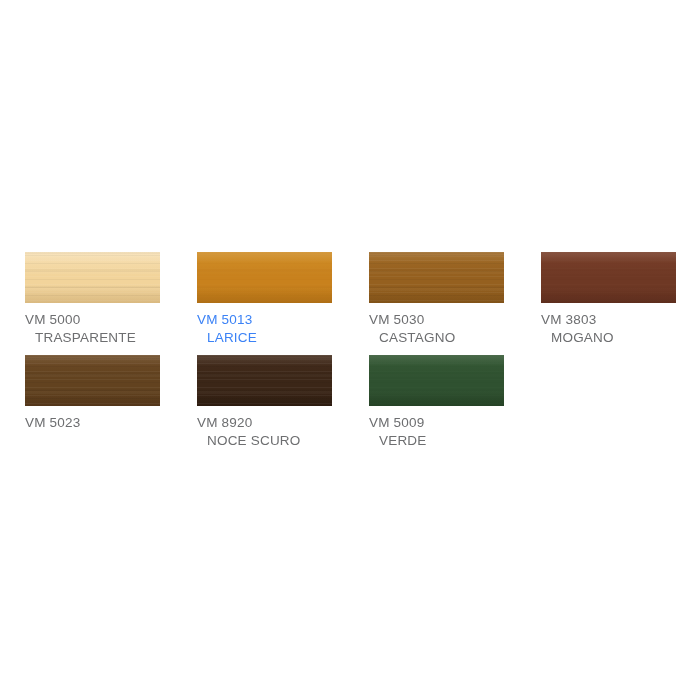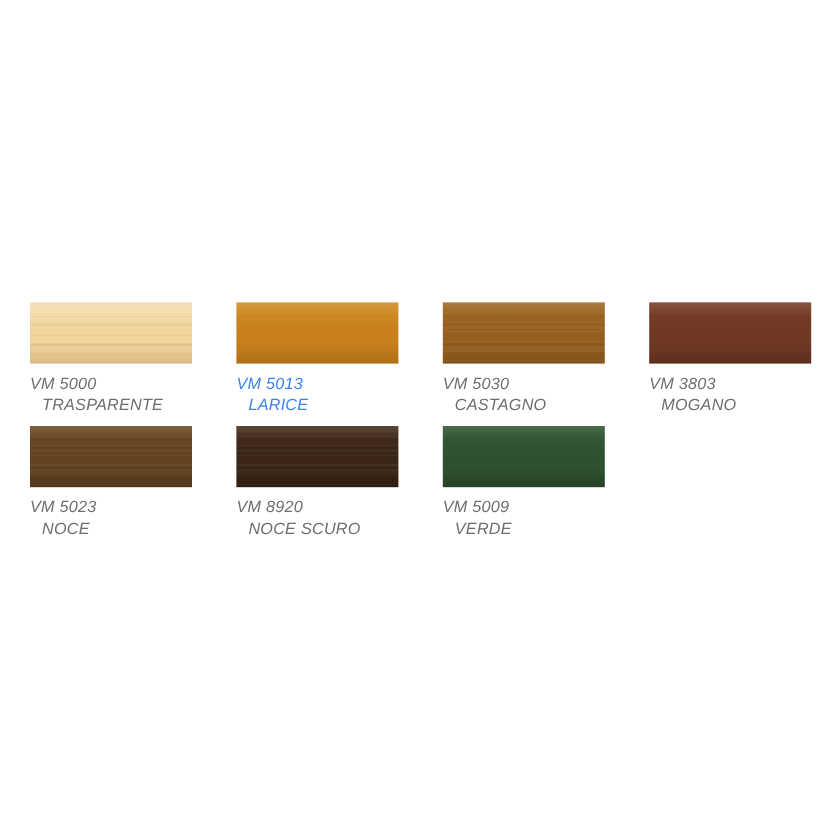--- a/index.html
+++ b/index.html
@@ -15,21 +15,20 @@
     overflow: hidden;
     position: relative;
   }
 
   #swatch-chart {
     position: absolute;
     left: 0;
     top: 0;
     width: 700px;
     height: 700px;
-    font-style: italic;
   }
 
   .swatch-grid {
     position: absolute;
     left: 25px;
     top: 252px;
     width: 655px;
   }
 
   .swatch-row {
@@ -172,21 +171,20 @@
 
     <div class="swatch-row">
 
       <div class="swatch-cell">
         <div class="swatch-chip" style="background: linear-gradient(rgb(109, 74, 37) 0%, rgb(98, 66, 31) 45%, rgb(98, 66, 31) 70%, rgb(88, 57, 26) 100%);">
           <span class="grain"></span>
           <span class="sheen"></span>
         </div>
         <div class="swatch-labels" style="color: rgb(109, 110, 112);">
           <span class="swatch-code">VM 5023</span>
-          <span class="swatch-name">NOCE</span>
         </div>
       </div>
 
       <div class="swatch-cell">
         <div class="swatch-chip" style="background: linear-gradient(rgb(69, 45, 29) 0%, rgb(59, 38, 23) 45%, rgb(59, 38, 23) 70%, rgb(47, 29, 17) 100%);">
           <span class="grain"></span>
           <span class="sheen"></span>
         </div>
         <div class="swatch-labels" style="color: rgb(109, 110, 112);">
           <span class="swatch-code">VM 8920</span>

